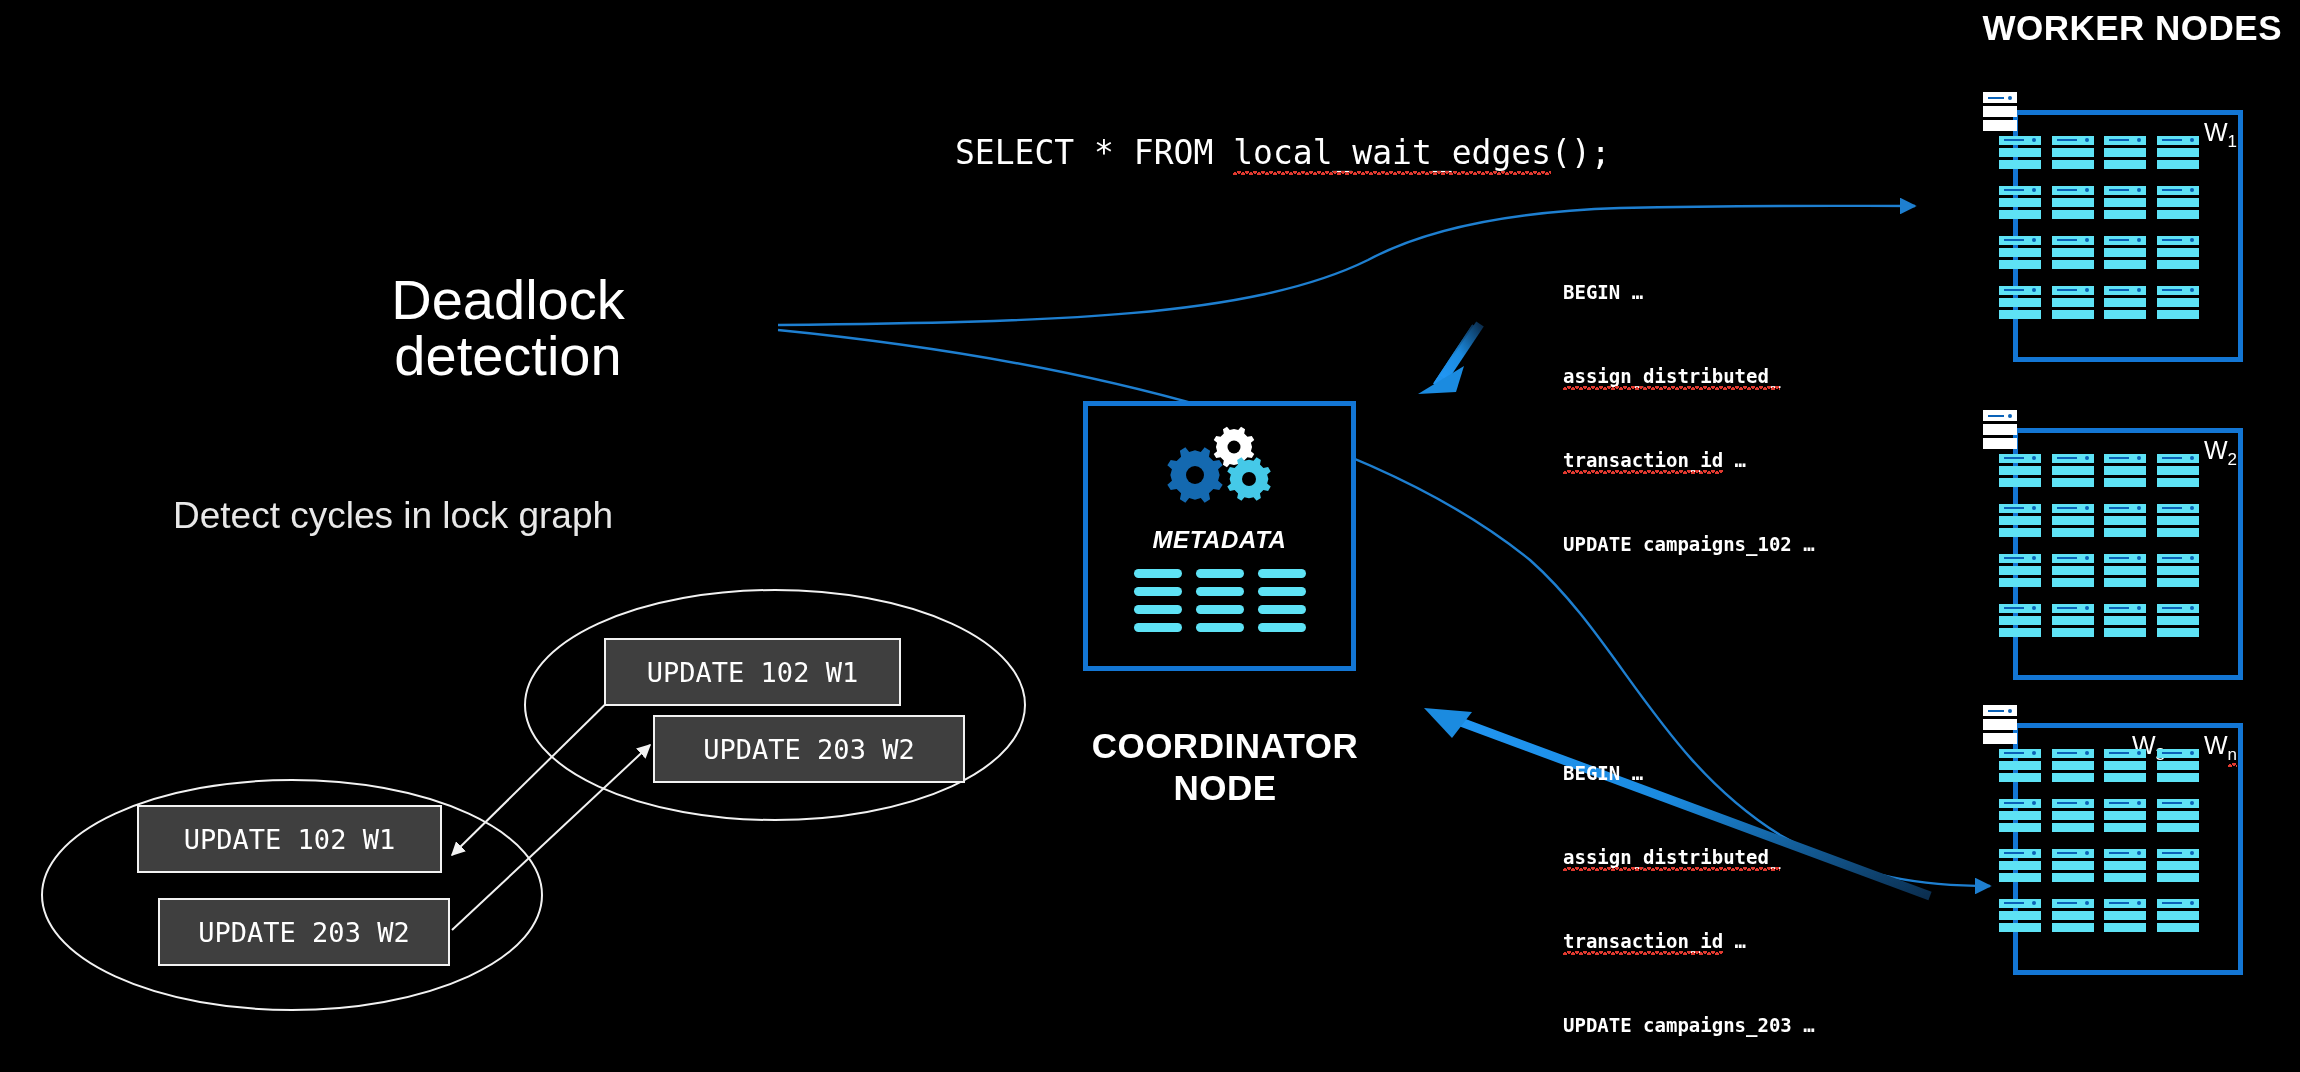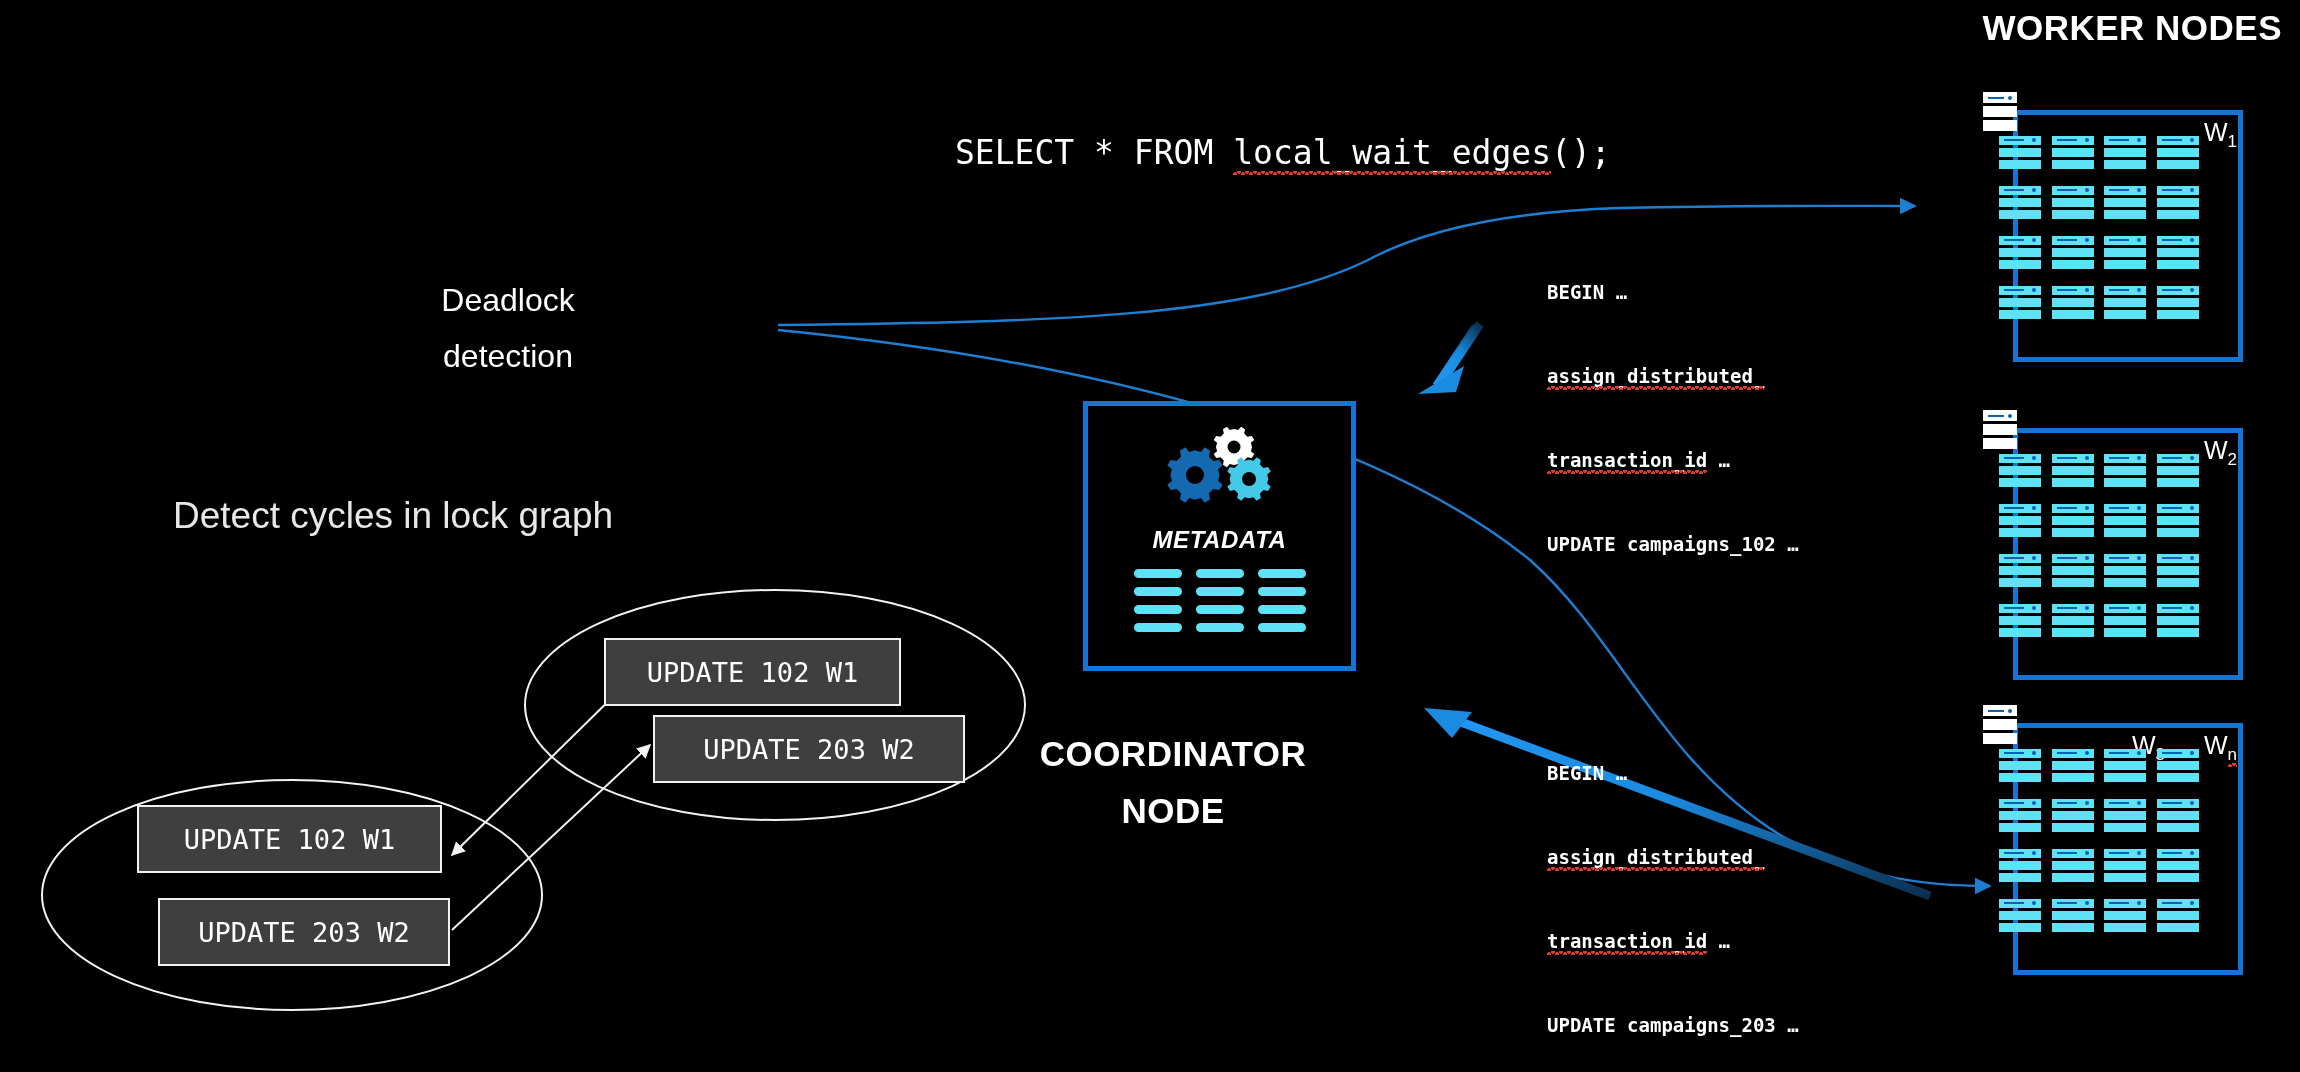--- a/index.html
+++ b/index.html
@@ -13,31 +13,31 @@
   
   svg.overlay{position:absolute;left:0;top:0;width:2300px;height:1072px;overflow:visible;}
 
   
   .hdr{
     position:absolute;font-weight:bold;letter-spacing:.5px;
     color:#fff;white-space:pre;
   }
   #worker-nodes-heading{right:18px;top:8px;font-size:35px;text-align:left;}
   #coordinator-heading{
-    left:1008px;top:725px;width:330px;font-size:35px;line-height:57px;
+    left:1060px;top:725px;width:330px;font-size:35px;line-height:42px;
     text-align:center;letter-spacing:.5px;
   }
 
   
   #deadlock-ellipse{
     position:absolute;left:238px;top:238px;width:540px;height:180px;
     border-radius:50%;display:flex;align-items:center;justify-content:center;
   }
   #deadlock-ellipse .lbl{
-    font-size:32px;line-height:56px;text-align:center;color:#fff;font-weight:400;
+    font-size:56px;line-height:56px;text-align:center;color:#fff;font-weight:400;
     position:relative;z-index:2;
   }
 
   
   #lockgraph-caption{
     position:absolute;left:165px;top:495px;font-size:37px;color:#e8e8e8;white-space:pre;margin-left:8px;
   }
 
   
   #sql-query{
@@ -51,21 +51,21 @@
       radial-gradient(circle at 2px 3px,#e03a30 1.6px,transparent 1.8px),
       radial-gradient(circle at 6px 1px,#e03a30 1.6px,transparent 1.8px);
     background-size:8px 4px;background-repeat:repeat-x;
   }
 
   
   .codeblock{
     position:absolute;font-family:"DejaVu Sans Mono","Liberation Mono",monospace;
     font-size:19px;font-weight:bold;color:#fff;white-space:pre;
   }
-  .codeblock .ln{height:40px;line-height:40px;}
+  .codeblock .ln{height:40px;line-height:40px;margin-left:16px;}
   #txn-block-102{left:1547px;top:228px;}
   #txn-block-203{left:1547px;top:709px;}
 
   
   .worker-node{position:absolute;}
   .worker-box{
     position:absolute;left:30px;top:18px;width:230px;height:252px;
     border:5px solid #1376D4;box-sizing:border-box;background:#000;
   }
   .worker-label{

